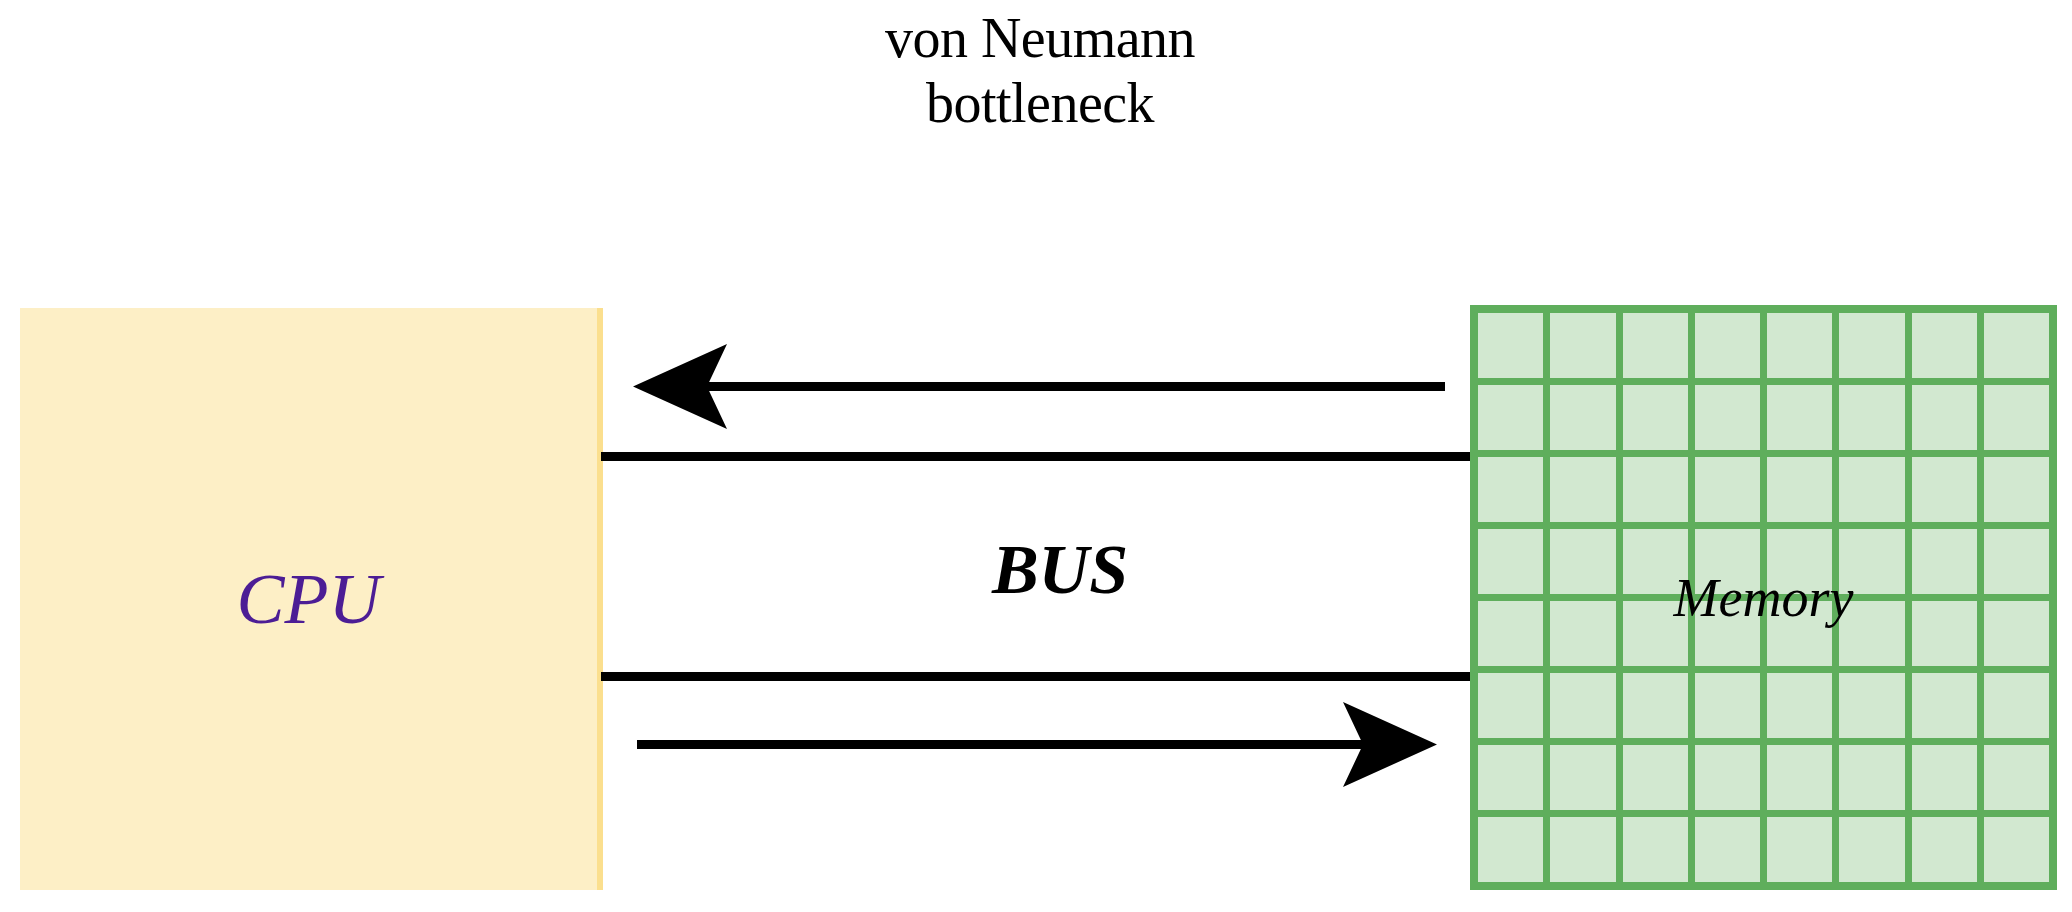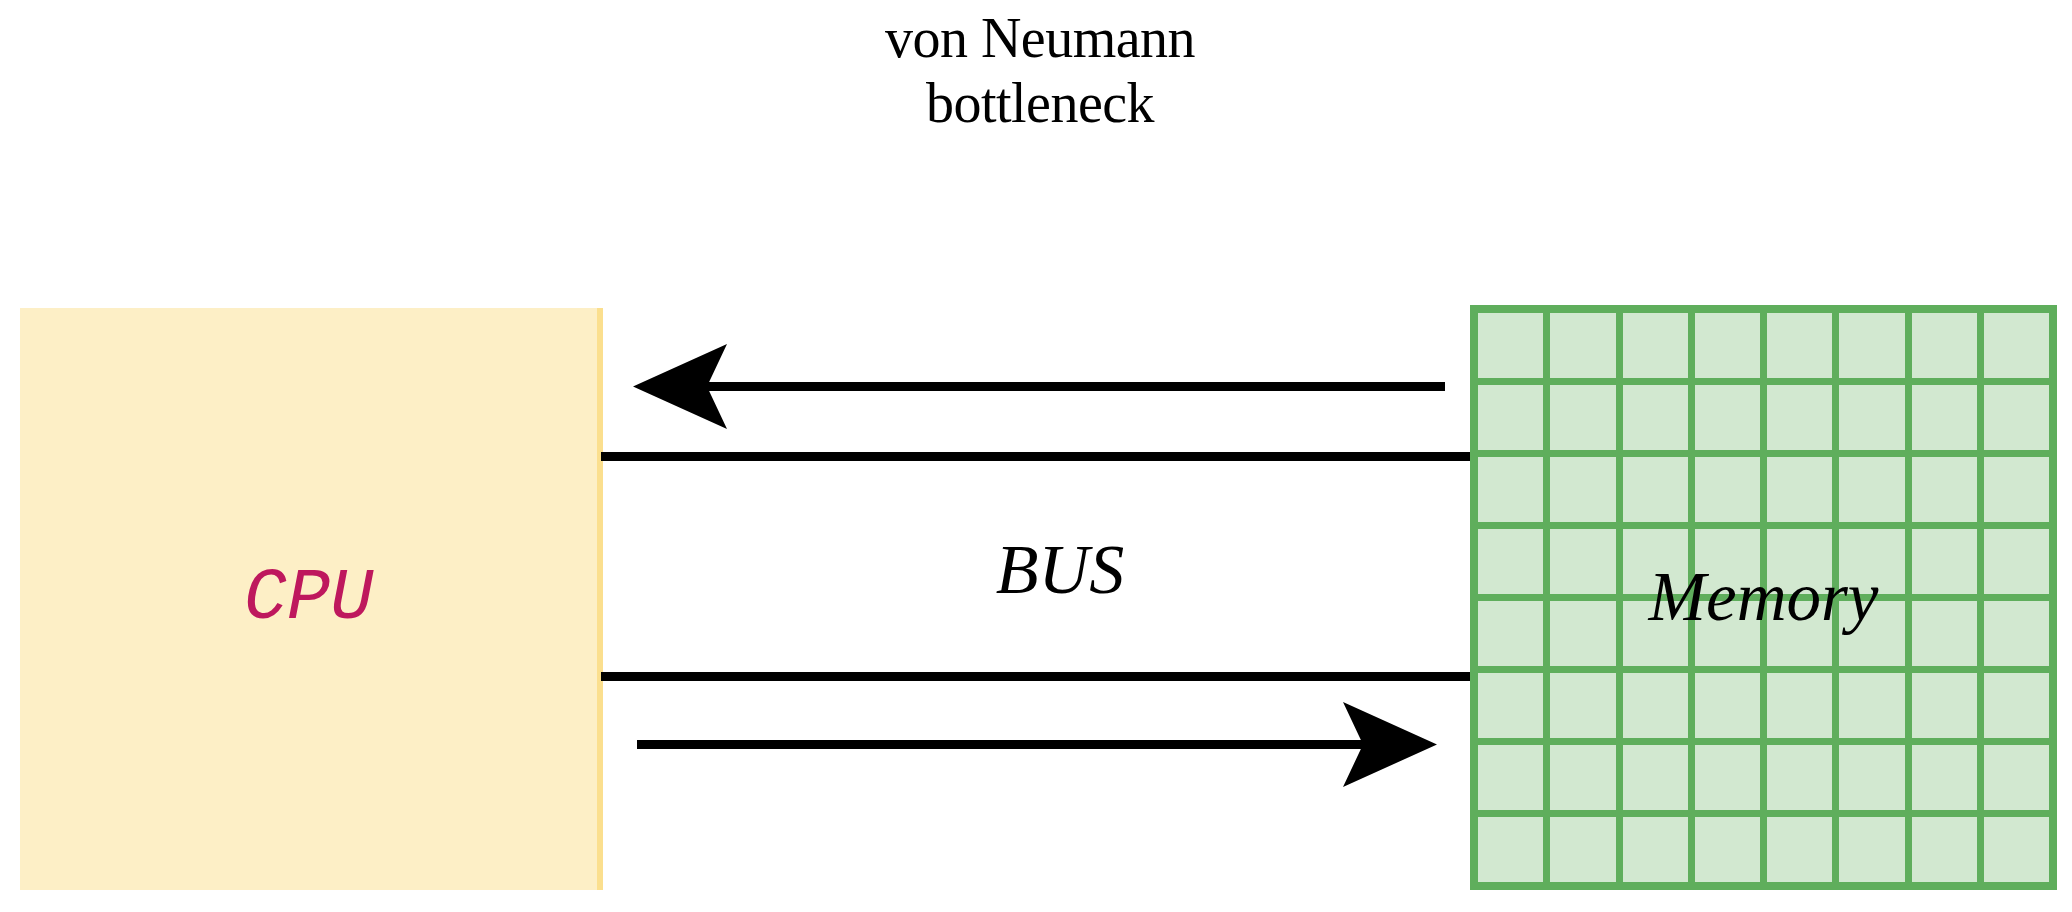--- a/index.html
+++ b/index.html
@@ -48,35 +48,36 @@
     position: absolute;
     left: 0;
     top: 0;
     width: 577px;
     height: 582px;
     display: flex;
     align-items: center;
     justify-content: center;
     font-style: italic;
     font-size: 72px;
-    color: #be185d;
-    font-family: Liberation Mono, monospace;
+    color: #4c1d95;
+    font-family: Liberation Serif, serif;
   }
 
   
   #bus-label {
     position: absolute;
     left: 860px;
     top: 530px;
     width: 400px;
     text-align: center;
     font-style: italic;
     font-size: 70px;
     color: #000000;
     font-family: "Liberation Serif", "DejaVu Serif", serif;
+    font-weight: bold;
   }
 
   .bus-rail {
     position: absolute;
     height: 9px;
     background: #000000;
   }
   #bus-rail-top  { left: 601px; top: 452px; width: 872px; }
   #bus-rail-bot  { left: 601px; top: 672px; width: 872px; }
 
@@ -111,21 +112,21 @@
   #memory-label {
     position: absolute;
     left: 1470px;
     top: 305px;
     width: 587px;
     height: 585px;
     display: flex;
     align-items: center;
     justify-content: center;
     font-style: italic;
-    font-size: 69px;
+    font-size: 54px;
     color: #000000;
     font-family: "Liberation Serif", "DejaVu Serif", serif;
     pointer-events: none;
   }
 </style>
 </head>
 <body>
 
 <div id="stage">
 

